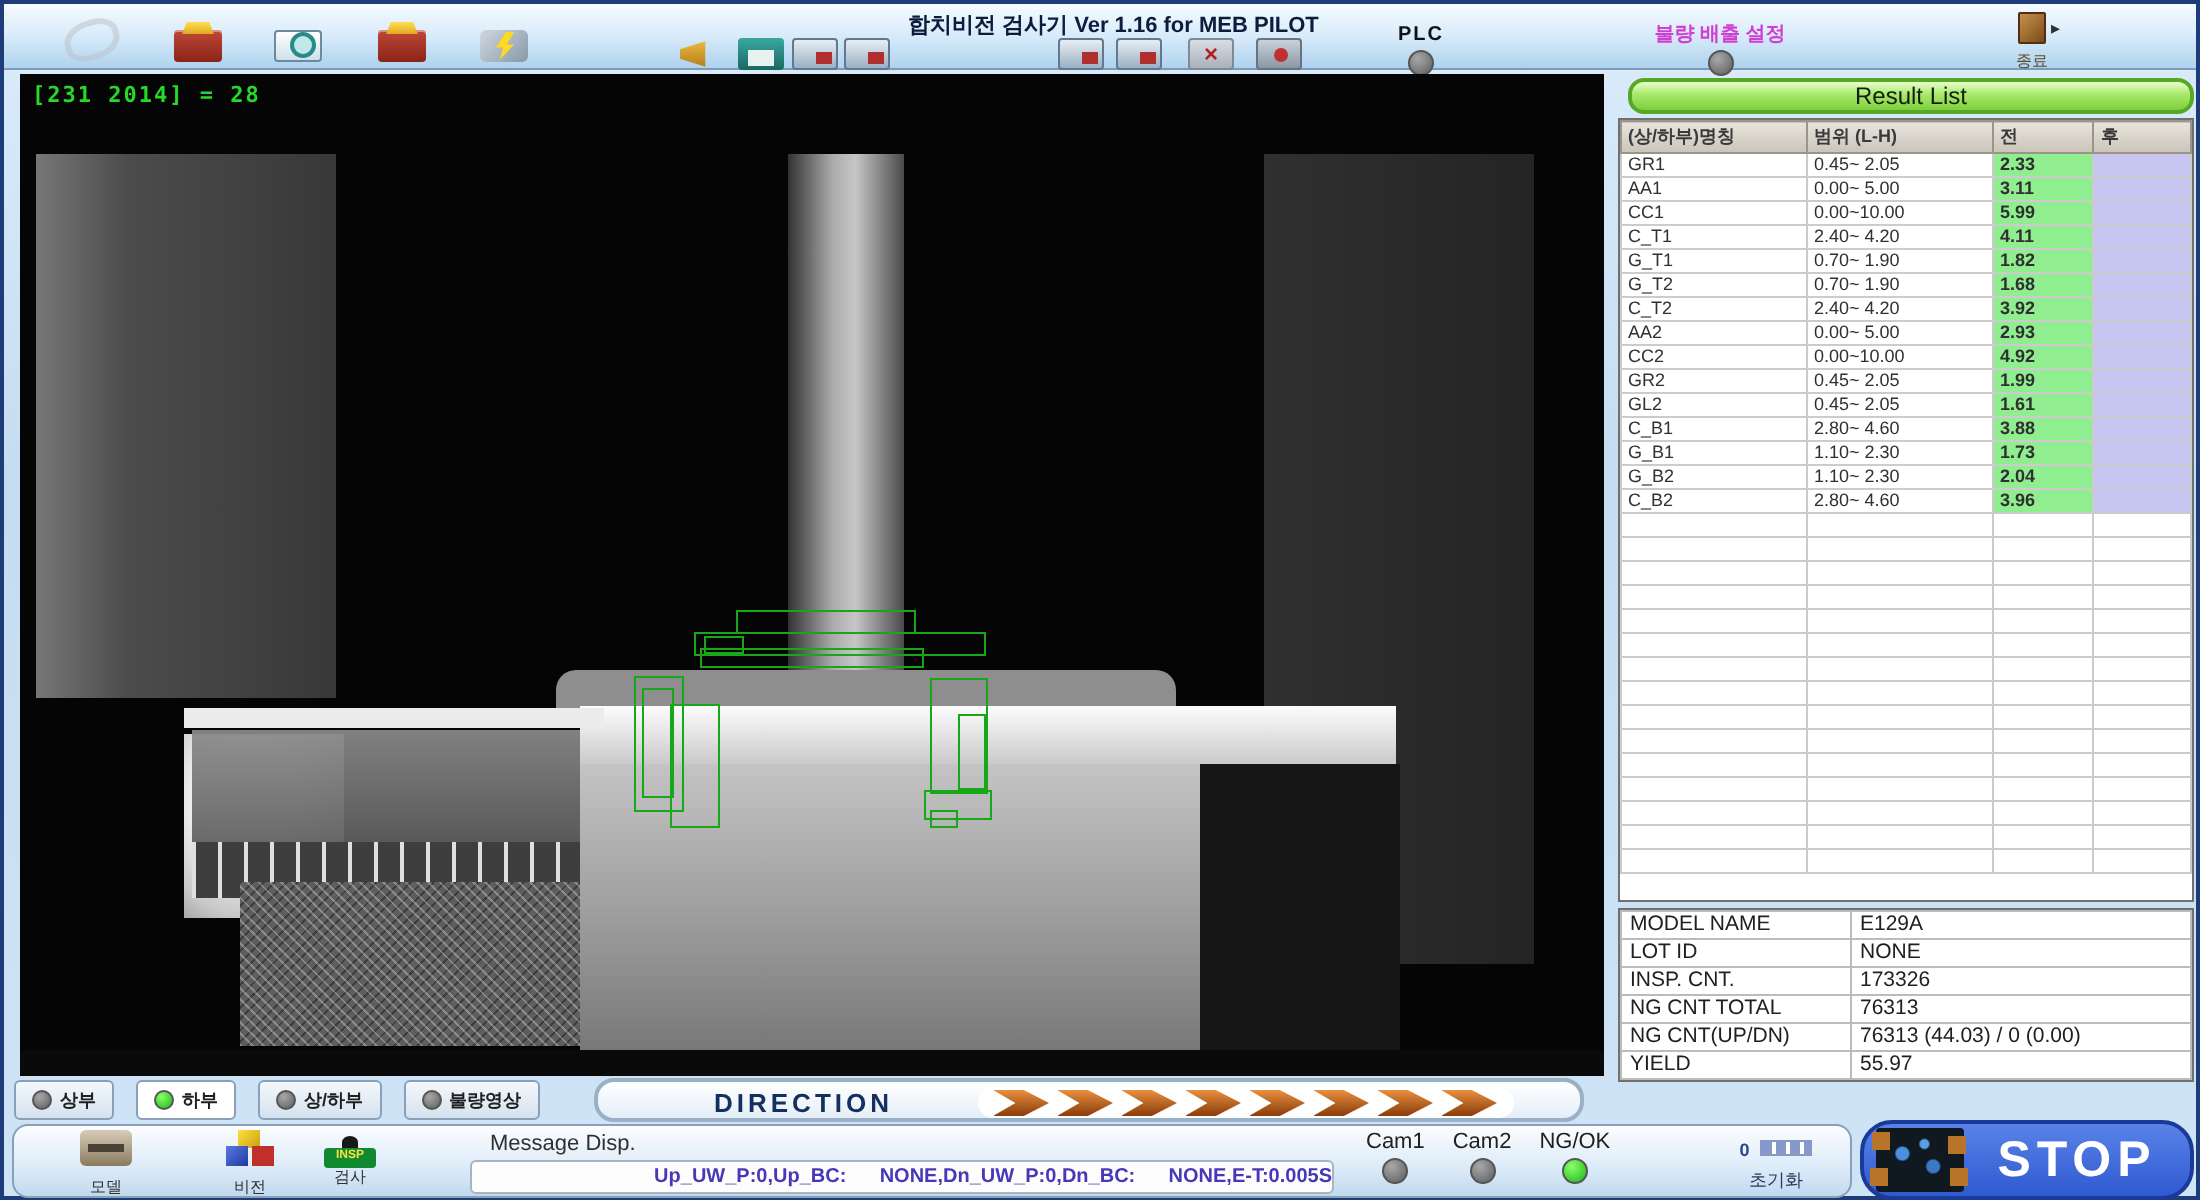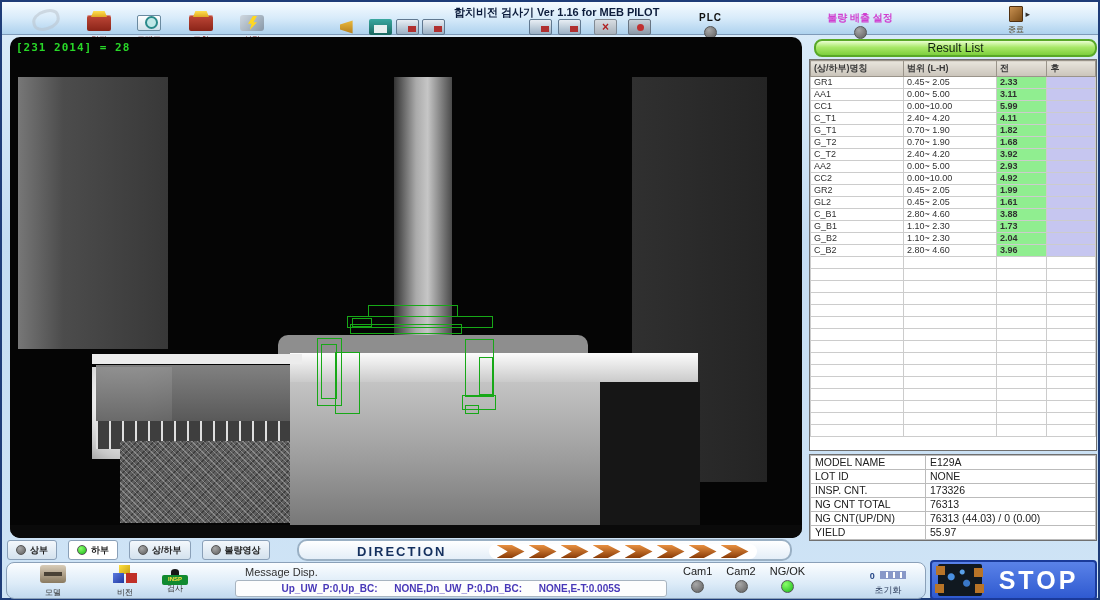--- a/index.html
+++ b/index.html
@@ -42,21 +42,21 @@
   .led.off { background:radial-gradient(circle at 35% 30%,#a8a8a8,#5e5e5e); }
   .led.on  { background:radial-gradient(circle at 35% 30%,#8aff6a,#18b818); }
   .eject-group { position:absolute; left:808px; top:5px; text-align:center; width:100px; }
   .eject-label { font-size:10px; font-weight:bold; color:#d040d0; }
   .exit-group { position:absolute; left:998px; top:4px; width:32px; text-align:center; cursor:pointer; }
   .door { display:inline-block; width:14px; height:16px; background:linear-gradient(135deg,#c89050,#7a4c18); border:1px solid #503010; border-radius:1px; position:relative; }
   .door::after { content:"▸"; position:absolute; right:-8px; top:2px; font-size:9px; color:#303030; }
   .exit-label { display:block; font-size:8px; color:#5a4a2a; line-height:8px; }
 
   
-  .image-area { position:absolute; left:8px; top:35px; width:792px; height:501px; background:#050505; overflow:hidden;border-radius:10px; }
+  .image-area { position:absolute; left:8px; top:35px; width:792px; height:501px; background:#050505; overflow:hidden; }
   .im { position:absolute; }
   .overlay-text { position:absolute; left:6px; top:4px; font-family:"DejaVu Sans Mono",monospace; font-size:11px; font-weight:bold; color:#28d828; letter-spacing:1px; }
   .roi { position:absolute; border:1px solid #17a817; }
 
   
   .panel-header { position:absolute; height:18px; border:2px solid #58a828; border-radius:8px;
         background:linear-gradient(180deg,#eaffd0 0%,#a8e868 45%,#7ecf3e 100%);
         text-align:center; font-size:12px; font-weight:normal; color:#102010; line-height:15px; }
   .rtable-wrap { position:absolute; left:807px; top:57px; width:288px; height:392px; background:#fff; border:1px solid #707070; overflow:hidden; }
   table { border-collapse:collapse; width:100%; table-layout:fixed; }
@@ -92,29 +92,29 @@
   .icon-model { background:linear-gradient(180deg,#d8ccb8,#8a7a60); border-radius:3px; }
   .icon-model::after { content:""; position:absolute; left:4px; top:7px; width:18px; height:4px; background:#4a4236; }
   .icon-vision { }
   .icon-vision::before { content:""; position:absolute; left:7px; top:0; width:11px; height:9px; background:linear-gradient(135deg,#ffe040,#c8a010); }
   .icon-vision::after { content:""; position:absolute; left:1px; top:8px; width:11px; height:10px; background:linear-gradient(135deg,#5a7ae0,#2038a0); box-shadow:13px 0 0 #c03028; }
   .icon-insp { background:#108a30; border-radius:2px; top:6px; height:10px; }
   .icon-insp::before { content:""; position:absolute; left:9px; top:-6px; width:8px; height:6px; background:#181818; border-radius:50% 50% 0 0; }
   .icon-insp::after { content:"INSP"; position:absolute; left:0; right:0; top:1px; color:#ffe040; font-size:6px; font-weight:bold; text-align:center; }
   .msg-title { position:absolute; left:238px; top:3px; font-size:11px; color:#303030; }
   .msg-box { position:absolute; left:228px; top:17px; width:432px; height:17px; background:#fdfdfd; border:1px solid #a8b4c0; border-radius:3px;
-         font-size:10px; font-weight:bold; color:#4838b8; text-align:center; line-height:15px; white-space:pre; overflow:hidden; }
+         font-size:10px; font-weight:bold; color:#4838b8; text-align:right; line-height:15px; white-space:pre; overflow:hidden; }
   .ind-zone { position:absolute; left:676px; top:2px; display:flex; gap:14px; }
   .ind { text-align:center; }
   .ind .ilbl { font-size:11px; color:#202020; display:block; margin-bottom:2px; }
   .reset-btn { position:absolute; left:852px; top:2px; width:58px; text-align:center; cursor:pointer; }
   .odo { font-size:9px; font-weight:bold; color:#284888; line-height:9px; letter-spacing:1px; }
   .odo-cells { display:inline-block; width:26px; height:8px; background:repeating-linear-gradient(90deg,#8898c8 0 5px,#fff 5px 7px); border:1px solid #8898c8; }
   .reset-lbl { display:block; font-size:9px; color:#283858; margin-top:1px; }
-  .stop-btn { position:absolute; left:928px; top:558px; width:167px; height:40px; border:2px solid #1a3a9a; border-radius:4px;
+  .stop-btn { position:absolute; left:928px; top:558px; width:167px; height:40px; border:2px solid #1a3a9a; border-radius:16px;
          background:linear-gradient(180deg,#5a82e8 0%,#2f5ad0 100%); cursor:pointer; display:flex; align-items:center; }
   .stop-icon { width:44px; height:32px; margin-left:6px; background:#101820; position:relative; border-radius:2px;
          background-image:radial-gradient(circle at 30% 40%, #4a90e0 3px, transparent 4px),
                           radial-gradient(circle at 65% 60%, #3a78c8 3px, transparent 4px),
                           radial-gradient(circle at 55% 25%, #5aa0e8 2px, transparent 3px); }
   .stop-icon::before { content:""; position:absolute; left:-2px; top:2px; width:9px; height:9px; background:#b87428; box-shadow:38px 2px 0 #b87428, -1px 18px 0 #b87428, 39px 18px 0 #b87428; }
   .stop-label { flex:1; text-align:center; font-size:25px; font-weight:bold; color:#ffffff; letter-spacing:3px; }
 </style>
 </head>
 <body>

